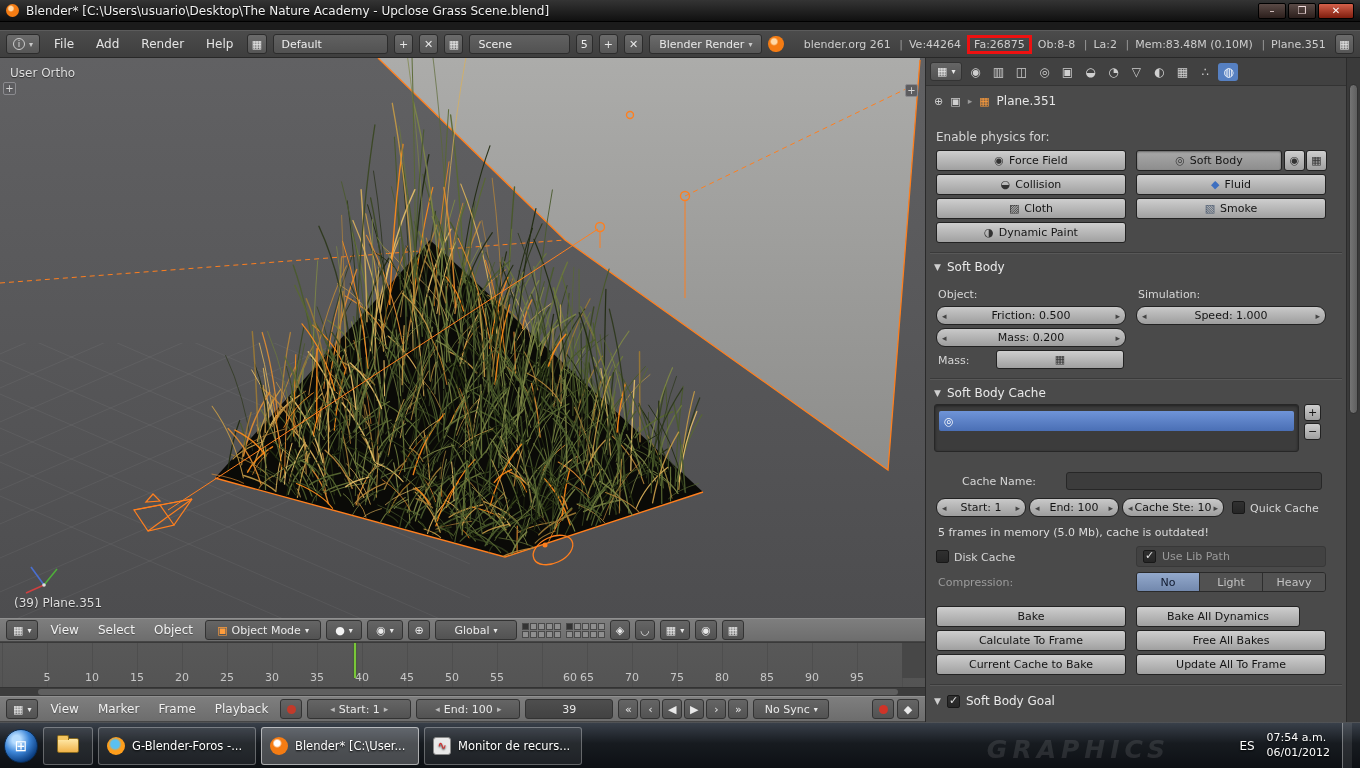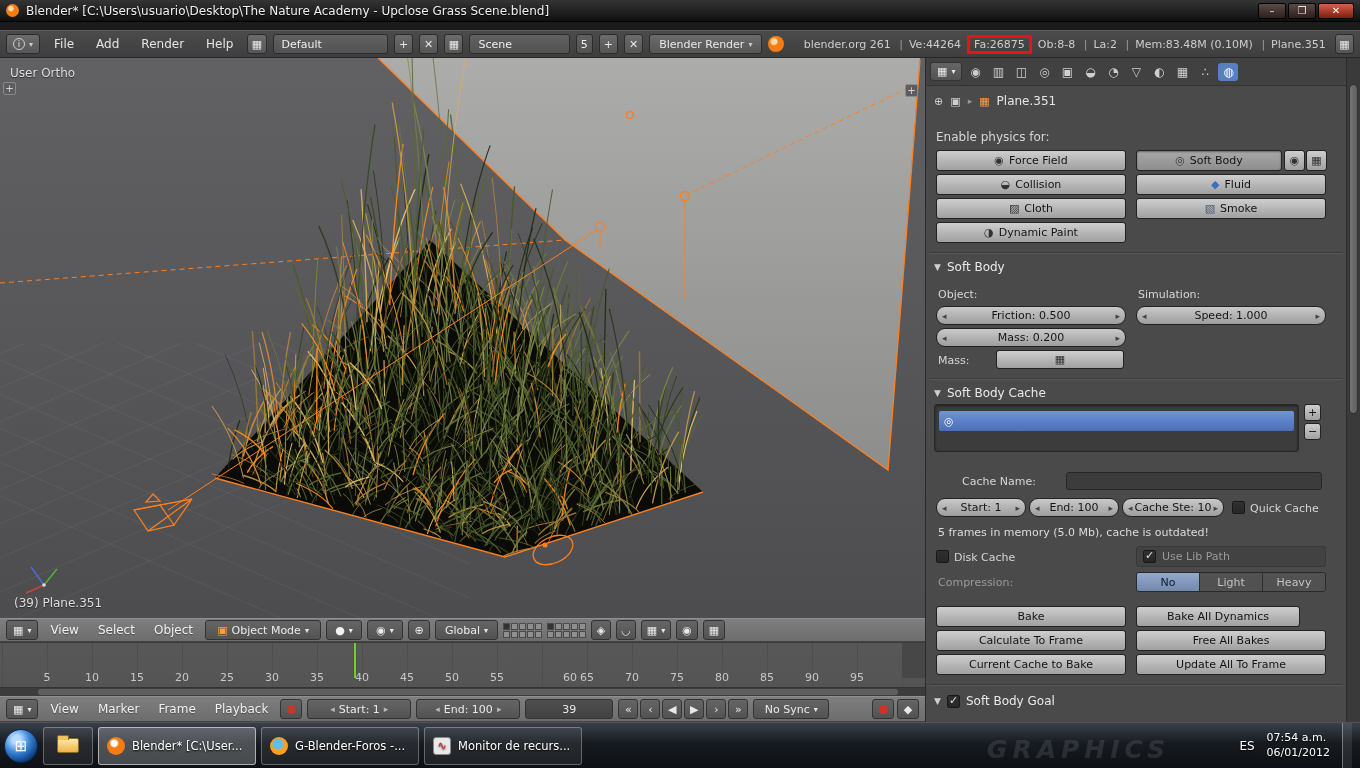--- a/index.html
+++ b/index.html
@@ -1335,21 +1335,21 @@
       <span style="color:#f3f3f3">●</span>
       <span style="font-size:8px">▾</span>
     </span>
     <span class="hbtn" style="width:36px">
       <span>◉</span>
       <span style="font-size:8px">▾</span>
     </span>
     <span class="hbtn" style="width:22px;padding:0">
       <span>⊕</span>
     </span>
-    <span class="hbtn" style="width:63px">
+    <span class="hbtn" style="width:82px">
       <span>Global</span>
       <span style="font-size:8px">▾</span>
     </span>
     <span class="layer-grid">
         <span class="layer-cell active"></span>
         <span class="layer-cell"></span>
         <span class="layer-cell"></span>
         <span class="layer-cell"></span>
         <span class="layer-cell"></span>
         <span class="layer-cell"></span>
@@ -1629,27 +1629,27 @@
     <div id="props-thumb"></div>
   </div>
 
   <div id="taskbar" class="abs">
     <div id="start-orb">
       <span>⊞</span>
     </div>
     <div class="tb-btn" style="width:50px;justify-content:center">
       <span class="folder-icon"></span>
     </div>
+    <div class="tb-btn app">
+      <span class="ff-icon"></span>
+      <span class="tb-label">G-Blender-Foros -...</span>
+    </div>
     <div class="tb-btn app active">
       <span class="bl-icon"></span>
       <span class="tb-label">Blender* [C:\User...</span>
-    </div>
-    <div class="tb-btn app">
-      <span class="ff-icon"></span>
-      <span class="tb-label">G-Blender-Foros -...</span>
     </div>
     <div class="tb-btn app">
       <span class="rm-icon">∿</span>
       <span class="tb-label">Monitor de recurs...</span>
     </div>
     <div id="wallpaper-text">GRAPHICS</div>
     <div id="tray">
       <span style="color:#fff;font-size:12px;text-shadow:0 1px 2px #000">ES</span>
       <div id="clock">
         <div>07:54 a.m.</div>

